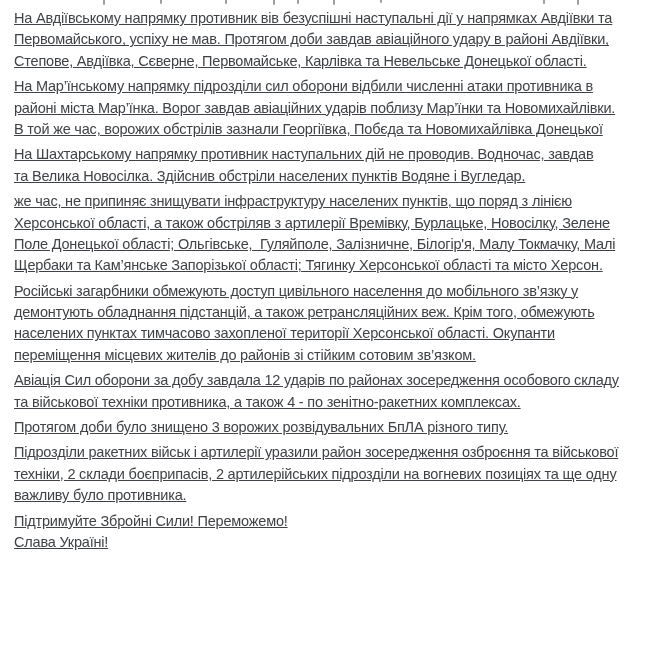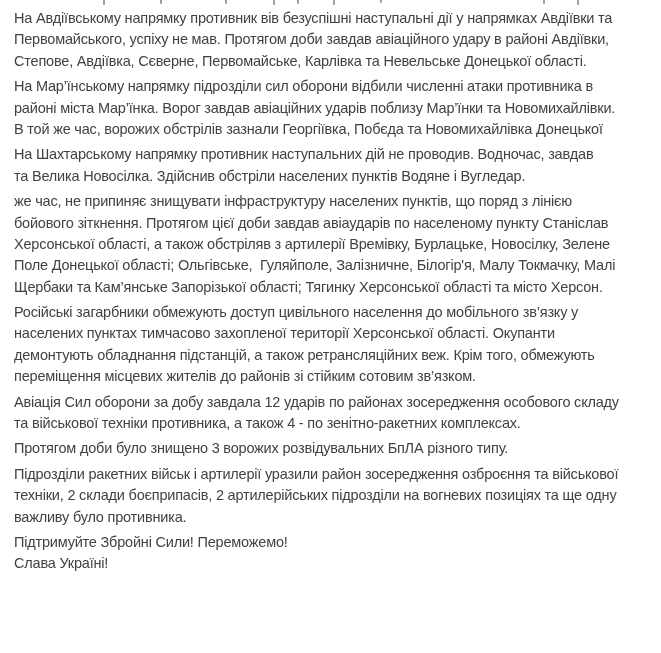--- a/index.html
+++ b/index.html
@@ -39,20 +39,21 @@
   .para {
     margin: 0 0 4px 0;
   }
   .line {
     font-size: 14.5px;
     line-height: 21.4px;
     height: 21.4px;
     letter-spacing: -0.2px;
     white-space: pre;
     overflow: visible;
+    text-decoration: underline;
   }
 </style>
 </head>
 <body style="background: rgb(255, 255, 255);">
 
 <div class="clipped-line">
     <span class="frag" style="left: 103px; height: 5px; background: rgb(155, 158, 163);"></span>
     <span class="frag" style="left: 160px; height: 4px; background: rgb(155, 158, 163);"></span>
     <span class="frag" style="left: 225px; height: 4px; background: rgb(155, 158, 163);"></span>
     <span class="frag" style="left: 273px; height: 5px; background: rgb(155, 158, 163);"></span>
@@ -74,29 +75,28 @@
         <div class="line">На Мар’їнському напрямку підрозділи сил оборони відбили численні атаки противника в</div>
         <div class="line">районі міста Мар’їнка. Ворог завдав авіаційних ударів поблизу Мар’їнки та Новомихайлівки.</div>
         <div class="line">В той же час, ворожих обстрілів зазнали Георгіївка, Побєда та Новомихайлівка Донецької</div>
       </div>
       <div class="para">
         <div class="line">На Шахтарському напрямку противник наступальних дій не проводив. Водночас, завдав</div>
         <div class="line">та Велика Новосілка. Здійснив обстріли населених пунктів Водяне і Вугледар.</div>
       </div>
       <div class="para">
         <div class="line">же час, не припиняє знищувати інфраструктуру населених пунктів, що поряд з лінією</div>
-        <div class="line">бойового зіткнення. Протягом цієї доби завдав авіаударів по населеному пункту Станіслав</div>
         <div class="line">Херсонської області, а також обстріляв з артилерії Времівку, Бурлацьке, Новосілку, Зелене</div>
         <div class="line">Поле Донецької області; Ольгівське,  Гуляйполе, Залізничне, Білогір'я, Малу Токмачку, Малі</div>
         <div class="line">Щербаки та Кам’янське Запорізької області; Тягинку Херсонської області та місто Херсон.</div>
       </div>
       <div class="para">
         <div class="line">Російські загарбники обмежують доступ цивільного населення до мобільного зв’язку у</div>
+        <div class="line">демонтують обладнання підстанцій, а також ретрансляційних веж. Крім того, обмежують</div>
         <div class="line">населених пунктах тимчасово захопленої території Херсонської області. Окупанти</div>
-        <div class="line">демонтують обладнання підстанцій, а також ретрансляційних веж. Крім того, обмежують</div>
         <div class="line">переміщення місцевих жителів до районів зі стійким сотовим зв’язком.</div>
       </div>
       <div class="para">
         <div class="line">Авіація Сил оборони за добу завдала 12 ударів по районах зосередження особового складу</div>
         <div class="line">та військової техніки противника, а також 4 - по зенітно-ракетних комплексах.</div>
       </div>
       <div class="para">
         <div class="line">Протягом доби було знищено 3 ворожих розвідувальних БпЛА різного типу.</div>
       </div>
       <div class="para">

